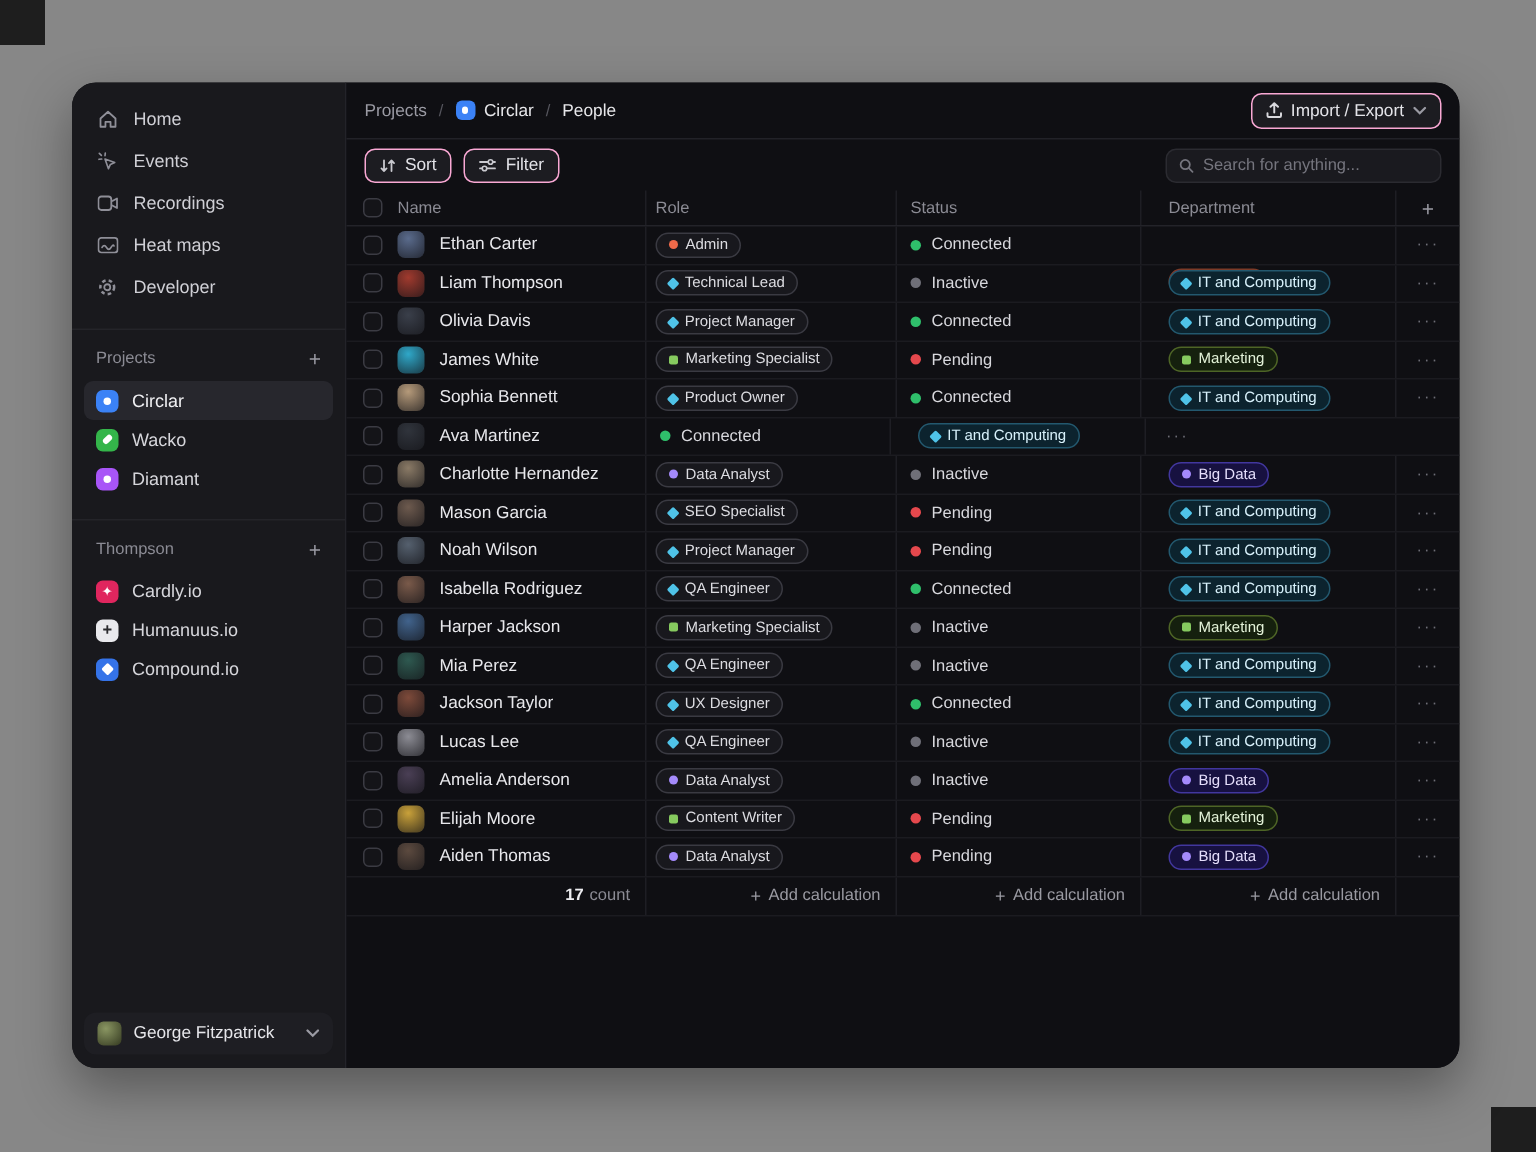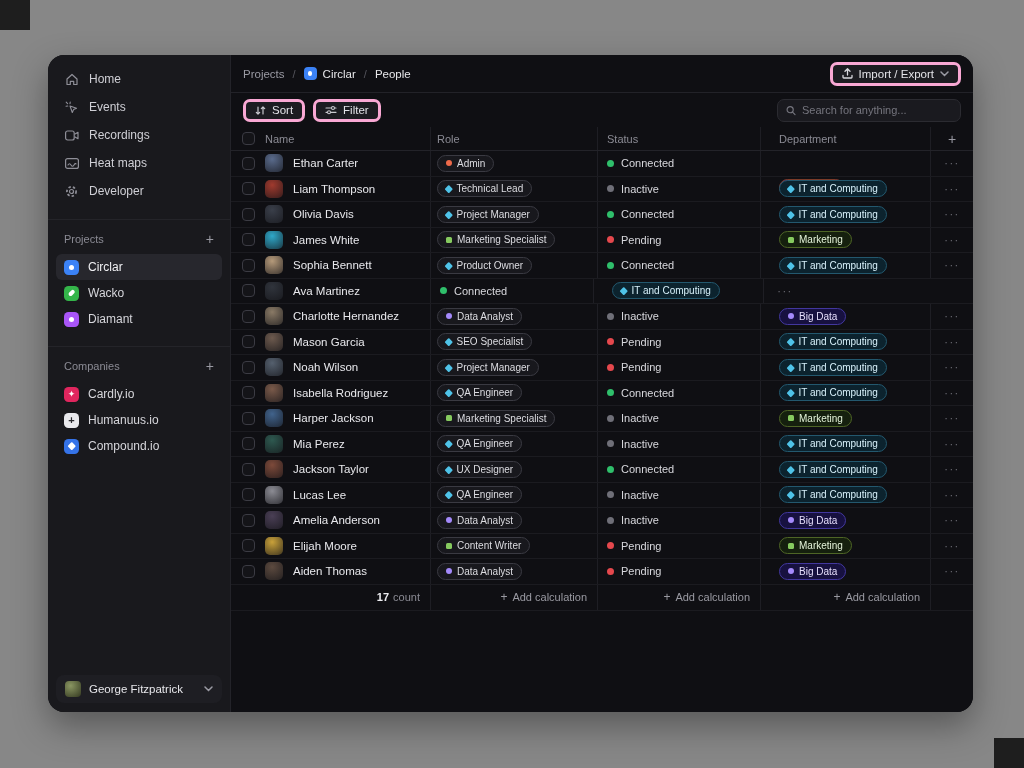--- a/index.html
+++ b/index.html
@@ -60,21 +60,21 @@
             border-bottom:1px solid #222228; }
   .crumbs { display:flex; align-items:center; gap:8px; font-size:11.5px; }
   .crumb { color:#9a9aa3; display:flex; align-items:center; gap:6px; cursor:pointer; }
   .crumb.current { color:#e7e7ea; }
   .crumb-sep { color:#55555d; font-size:11px; }
   .crumb-ico { width:13px; height:13px; border-radius:4px; background:#3b82f6;
                display:flex; align-items:center; justify-content:center; }
   .crumb-ico .g-dot { width:4.5px; height:4.5px; }
 
   .btn { display:inline-flex; align-items:center; gap:6px; background:#1c1c21;
-         border:3px solid #f9a8d4; border-radius:7px; color:#e3e3e8;
+         border:1px solid #f9a8d4; border-radius:7px; color:#e3e3e8;
          font-size:11.5px; font-weight:500; cursor:pointer; }
   .impexp { margin-left:auto; height:24px; padding:0 9px; }
 
   .toolbar { height:34px; display:flex; align-items:center; padding:0 12px; gap:8px; }
   .tool-btn { height:23px; padding:0 9px; }
   .search { margin-left:auto; width:184px; height:23px; background:#1a1a1f;
             border:1px solid #2b2b31; border-radius:7px; display:flex; align-items:center;
             gap:6px; padding:0 8px; }
   .search input { background:transparent; border:0; outline:0; color:#d8d8dd;
                   font-size:11px; width:100%; font-family:inherit; }
@@ -194,21 +194,21 @@
             <span class="mini" style="background: rgb(168, 85, 247);">
               <span class="g-dot"></span>
             </span>
             <span>Diamant</span>
           </div>
         </div>
     </div>
 
     <div class="section">
       <div class="section-head">
-        <span class="section-title">Companies</span>
+        <span class="section-title">Thompson</span>
         <span class="section-plus">+</span>
       </div>
       <div id="companies-list">
           <div class="side-item">
             <span class="mini" style="background: rgb(224, 38, 94);">
               <span class="g-star">✦</span>
             </span>
             <span>Cardly.io</span>
           </div>
           <div class="side-item">

